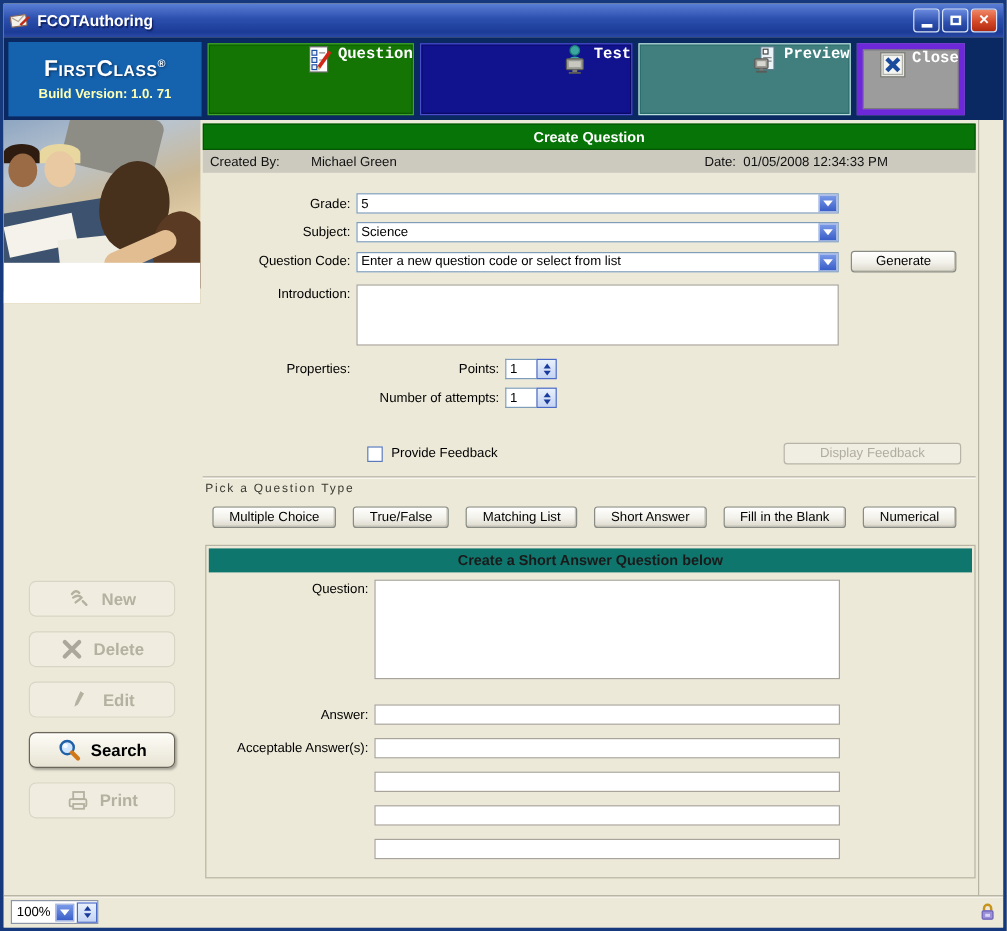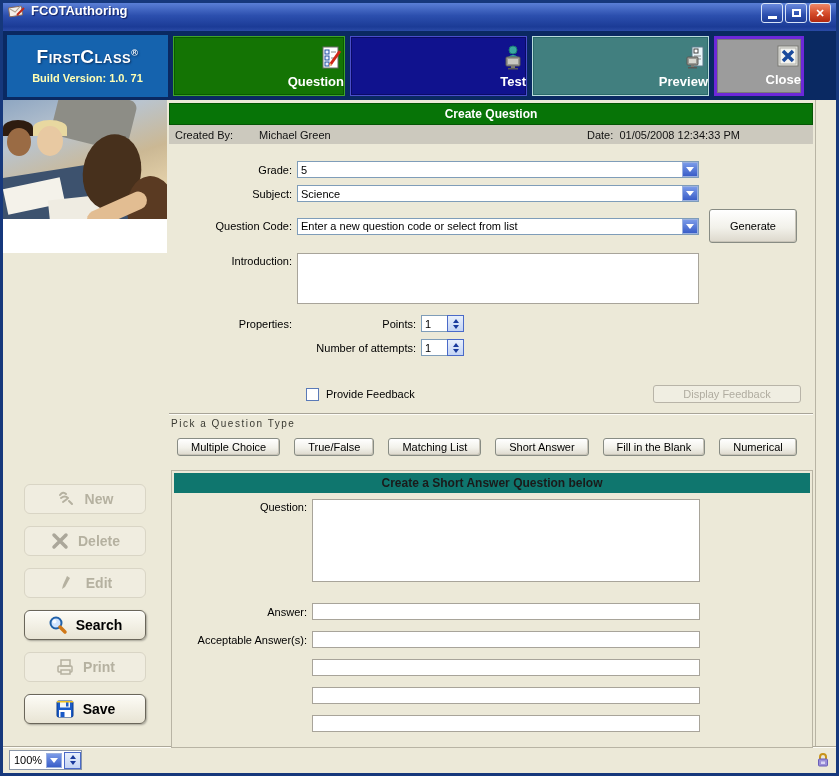--- a/index.html
+++ b/index.html
@@ -3,48 +3,48 @@
 <meta charset="utf-8">
 <style>
   * { margin:0; padding:0; box-sizing:border-box; }
   html,body { width:839px; height:776px; }
   body { font-family:"Liberation Sans", sans-serif; font-size:11px; background:#3a6ea5; }
 
   .window { width:839px; height:776px; border:3px solid #16387c; background:#ece9d8;
             display:flex; flex-direction:column; overflow:hidden; }
 
   
-  .titlebar { height:28px; flex:none; display:flex; align-items:flex-start; padding:0 5px;
+  .titlebar { height:28px; flex:none; display:flex; align-items:center; padding:0 5px;
     background:linear-gradient(to bottom,#5a7fd6 0%,#2c4fae 45%,#1b3b96 85%,#2a4aa6 100%); }
   .title-icon { width:18px; height:16px; margin-right:5px; flex:none; }
   .title-text { color:#fff; font-weight:bold; font-size:13px; text-shadow:1px 1px 1px #102060; }
   .win-btns { margin-left:auto; display:flex; gap:2px; }
   .wbtn { width:22px; height:20px; border:1px solid #d8e4f8; border-radius:3px;
           display:flex; align-items:center; justify-content:center; color:#fff;
           font-weight:bold; font-size:11px; line-height:1;
           background:linear-gradient(to bottom,#6a8ade,#2c4fae 60%,#1e3c96); }
   .wbtn.close-x { background:linear-gradient(to bottom,#f08868,#d44a28 55%,#b02810); }
   .wbtn .minus { display:block; width:9px; height:3px; background:#fff; margin-top:9px; }
   .wbtn .boxg  { display:block; width:9px; height:8px; border:2px solid #fff; }
 
   
   .header-band { height:69px; flex:none; background:#0a2962; display:flex; align-items:center;
                  padding-left:4px; gap:5px; }
   .logo-panel { width:161px; height:62px; background:#1563ae; flex:none; padding-top:9px; text-align:center; }
   .logo-line { color:#fff; font-weight:bold; font-size:19px; font-variant:small-caps;
                letter-spacing:0.5px; line-height:18px; text-shadow:1px 1px 2px #0a3060; }
   .logo-line .reg { font-size:9px; vertical-align:super; }
   .build { color:#ffffb4; font-weight:bold; font-size:11px; margin-top:6px; }
-  .nav-btn { height:60px; display:flex; flex-direction:column; align-items:flex-end;
+  .nav-btn { height:60px; display:flex; flex-direction:row; align-items:flex-start;
              justify-content:flex-end; padding-bottom:6px; gap:3px; cursor:default;
-             color:#fff; font-weight:bold; font-size:13px; }
+             color:#fff; font-weight:bold; font-size:13px;font-family:Liberation Mono, monospace; }
   .nav-q { width:172px; background:#147404; border:1px solid #3fa32c; box-shadow:inset 0 0 0 1px #0a5a00; }
   .nav-t { width:177px; background:#10128e; border:1px solid #4a4ecb; box-shadow:inset 0 0 0 1px #0a0a66; }
   .nav-p { width:177px; background:#417f7f; border:1px solid #b9dcdc; box-shadow:inset 0 0 0 1px #2a6a6a; }
-  .nav-c { width:90px;  background:#9c9c9c; border:3px solid #6d28d9; box-shadow:inset 0 0 0 1px #7a7a7a; }
+  .nav-c { width:90px;  background:#9c9c9c; border:5px solid #6d28d9; box-shadow:inset 0 0 0 1px #7a7a7a; }
   .nav-icon { width:26px; height:26px; }
 
   
   .main { flex:1; display:flex; background:#ece9d8; min-height:0; }
   .sidebar { width:164px; flex:none; position:relative; }
   .photo { position:relative; width:164px; height:153px; overflow:hidden;
     background:linear-gradient(160deg,#8ea6c2 0%,#b9c4cf 24%,#cbb894 48%,#e2cfa8 66%,#d8c49c 78%,#cdb890 100%); }
   .photo i { position:absolute; display:block; }
   .ph-suit  { top:-8px; left:52px; width:78px; height:52px; background:#8d8d86; transform:rotate(14deg); border-radius:8px; }
   .ph-hair1 { top:34px; right:26px; width:58px; height:76px; background:#47301c; border-radius:50%; transform:rotate(10deg); }
@@ -89,21 +89,21 @@
                  border:1px solid #9ab0e0; background:linear-gradient(to bottom,#7a9ae8,#3a5ec8); }
   .chev { width:0; height:0; border-left:4px solid transparent; border-right:4px solid transparent;
           border-top:5px solid #fff; }
 
   .xpbtn { border:1px solid #888c84; border-radius:3px; color:#000; font-size:11px;
            font-family:"Liberation Sans",sans-serif; text-align:center;
            background:linear-gradient(to bottom,#ffffff,#f2f1ea 55%,#dcd8cc);
            box-shadow:inset -1px -1px 0 #c8c4b8; }
   .xpbtn.disabled { color:#b0aca0; border-color:#b8b4a8; background:#f0eee2; box-shadow:none; }
 
-  .gen-btn { width:88px; height:34px; margin-left:10px; }
+  .gen-btn { width:88px; height:18px; margin-left:10px; }
 
   textarea.box { border:1px solid #a8a49a; background:#fff; resize:none;
                  font-family:"Liberation Sans",sans-serif; font-size:11px; padding:2px; }
   .intro-ta { width:402px; height:51px; }
 
   .inner-lbl { width:124px; text-align:right; padding-right:5px; flex:none; }
   .spin-input { width:26px; height:17px; border:1px solid #7f9db9; border-right:none;
                 font-size:11px; padding-left:3px; font-family:"Liberation Sans",sans-serif; }
   .spinner { width:17px; height:17px; border:1px solid #4a6ac8; background:linear-gradient(to bottom,#e8f0fc,#c4d4f4);
              display:flex; flex-direction:column; align-items:center; justify-content:center; gap:2px; }
@@ -265,31 +265,20 @@
           <span>Search</span>
         </button>
         <button class="side-btn disabled">
           <svg class="sicon" viewBox="0 0 20 20">
             <rect x="6" y="3" width="9" height="6" fill="none" stroke="#b5b1a0" stroke-width="1.5"></rect>
             <rect x="3" y="9" width="14" height="6" rx="1" fill="none" stroke="#b5b1a0" stroke-width="1.5"></rect>
             <rect x="6" y="13" width="9" height="4" fill="#f0ede0" stroke="#b5b1a0" stroke-width="1.5"></rect>
           </svg>
           <span>Print</span>
         </button>
-        <button class="side-btn enabled">
-          <svg class="sicon" viewBox="0 0 20 20">
-            <rect x="2" y="2" width="16" height="16" rx="1.5" fill="#1a5ac8" stroke="#0a3a8a"></rect>
-            <rect x="5" y="2.5" width="10" height="6" fill="#f4f4f4"></rect>
-            <rect x="11" y="3" width="2.5" height="4.5" fill="#1a5ac8"></rect>
-            <rect x="4" y="11" width="12" height="7" fill="#fff"></rect>
-            <rect x="5.5" y="13" width="4" height="5" fill="#1a5ac8"></rect>
-            <rect x="2" y="2" width="16" height="1.5" fill="#f0c020"></rect>
-          </svg>
-          <span>Save</span>
-        </button>
       </div>
     </div>
 
     <div class="content">
       <div class="green-bar">Create Question</div>
 
       <div class="meta-bar">
         <span>Created By:</span>
         <span class="meta-v">Michael Green</span>
         <span class="meta-date">

